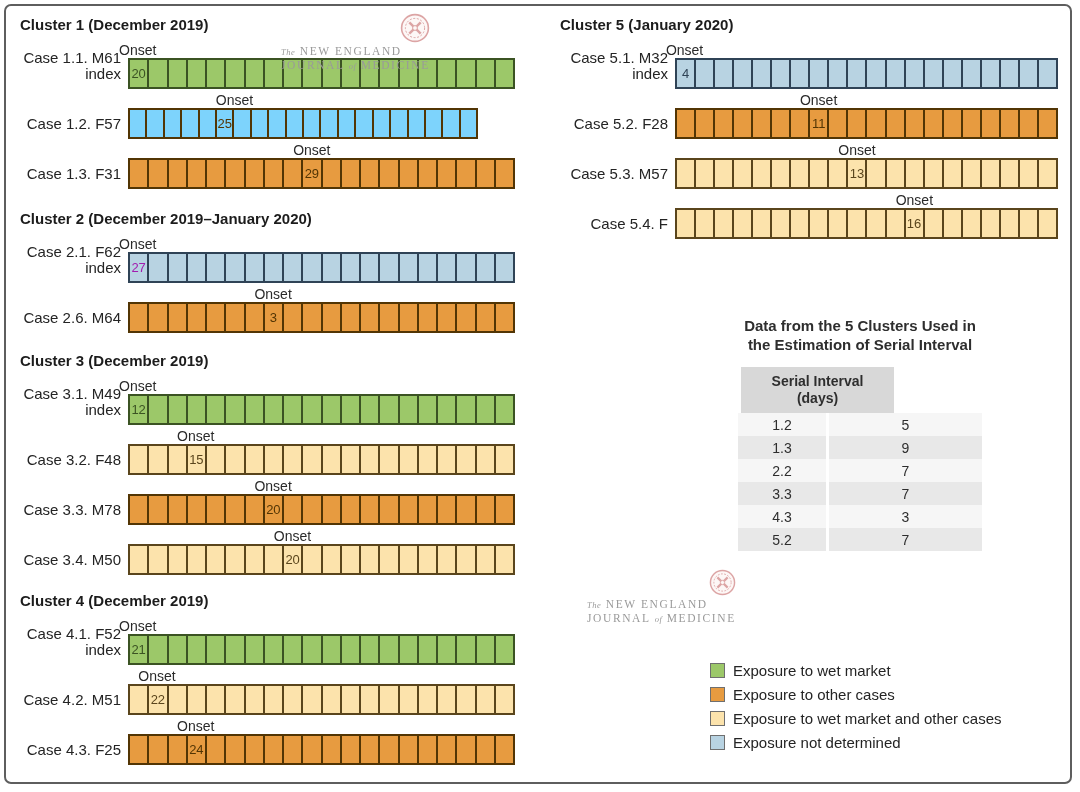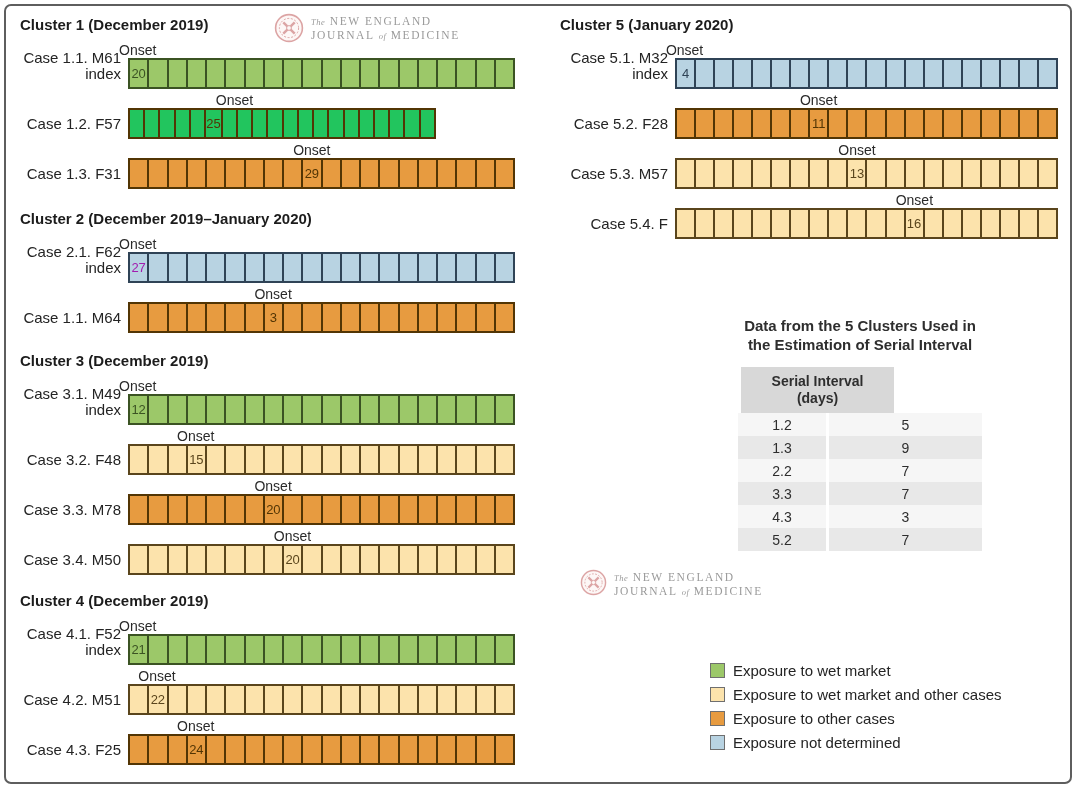--- a/index.html
+++ b/index.html
@@ -14,21 +14,21 @@
   .onset{position:absolute;top:0;transform:translateX(-50%);font-size:14px;color:#2a2a2a;white-space:nowrap;}
   .row-main{position:absolute;top:16px;left:0;right:0;height:31px;display:flex;}
   .case-label{text-align:right;padding-right:7px;box-sizing:border-box;font-size:15px;color:#242424;white-space:nowrap;}
   .case-label.one-line{line-height:31px;}
   .case-label.two-line{line-height:16px;margin-top:-8px;}
   .bar{display:flex;height:31px;box-sizing:border-box;border:2px solid #333;}
   .cell{flex:1;border-right:2px solid #333;display:flex;align-items:center;justify-content:center;font-size:13px;}
   .cell:last-child{border-right:none;}
 
   
-  .nejm-logo{position:absolute;display:flex;align-items:flex-start;}
+  .nejm-logo{position:absolute;display:flex;align-items:flex-end;flex-direction:column;}
   .nejm-text{margin-left:7px;font-family:"Liberation Serif",serif;color:#9a9a9a;font-size:11.5px;letter-spacing:1.6px;line-height:13px;white-space:nowrap;margin-top:2px;}
   .nejm-small{font-size:8.5px;letter-spacing:0.5px;font-style:italic;}
 
   
   .table-block{position:absolute;left:714px;top:316px;width:292px;}
   .table-title{font-size:15px;font-weight:bold;color:#2e2e2e;text-align:center;line-height:19px;}
   .si-table{width:244px;margin:13px auto 0 auto;font-size:14px;color:#2e2e2e;}
   .si-row{display:flex;margin-bottom:0;}
   .si-cell-case{width:88px;display:flex;align-items:center;justify-content:center;text-align:center;}
   .si-gap{width:3px;background:#ffffff;}
@@ -86,21 +86,21 @@
               <div class="cell" style="border-right-color: rgb(59, 83, 35);"></div>
             </div>
           </div>
         </div>
         <div class="case-row">
           <div class="onset" style="left: 214.425px;">Onset</div>
           <div class="row-main">
             <div class="case-label one-line" style="width: 108px;">
               <div>Case 1.2. F57</div>
             </div>
-            <div class="bar" style="width: 308px; background: #22c55e; border-color: rgb(82, 53, 4);">
+            <div class="bar" style="width: 350px; background: #7dd3fc; border-color: rgb(82, 53, 4);">
               <div class="cell" style="border-right-color: rgb(82, 53, 4);"></div>
               <div class="cell" style="border-right-color: rgb(82, 53, 4);"></div>
               <div class="cell" style="border-right-color: rgb(82, 53, 4);"></div>
               <div class="cell" style="border-right-color: rgb(82, 53, 4);"></div>
               <div class="cell" style="border-right-color: rgb(82, 53, 4);"></div>
               <div class="cell" style="border-right-color: rgb(82, 53, 4);">
                 <span style="color: rgb(82, 53, 4);">25</span>
               </div>
               <div class="cell" style="border-right-color: rgb(82, 53, 4);"></div>
               <div class="cell" style="border-right-color: rgb(82, 53, 4);"></div>
@@ -184,21 +184,21 @@
               <div class="cell" style="border-right-color: rgb(47, 67, 86);"></div>
               <div class="cell" style="border-right-color: rgb(47, 67, 86);"></div>
               <div class="cell" style="border-right-color: rgb(47, 67, 86);"></div>
             </div>
           </div>
         </div>
         <div class="case-row">
           <div class="onset" style="left: 253.125px;">Onset</div>
           <div class="row-main">
             <div class="case-label one-line" style="width: 108px;">
-              <div>Case 1.1. M64</div>
+              <div>Case 2.6. M64</div>
             </div>
             <div class="bar" style="width: 387px; background: rgb(231, 155, 64); border-color: rgb(82, 53, 4);">
               <div class="cell" style="border-right-color: rgb(82, 53, 4);"></div>
               <div class="cell" style="border-right-color: rgb(82, 53, 4);"></div>
               <div class="cell" style="border-right-color: rgb(82, 53, 4);"></div>
               <div class="cell" style="border-right-color: rgb(82, 53, 4);"></div>
               <div class="cell" style="border-right-color: rgb(82, 53, 4);"></div>
               <div class="cell" style="border-right-color: rgb(82, 53, 4);"></div>
               <div class="cell" style="border-right-color: rgb(82, 53, 4);"></div>
               <div class="cell" style="border-right-color: rgb(82, 53, 4);">
@@ -661,25 +661,25 @@
         </div>
     </div>
   </div>
 
   <div class="legend" id="legend-root">
       <div class="legend-item">
         <div class="legend-swatch" style="background: rgb(156, 200, 105);"></div>
         <div class="legend-label">Exposure to wet market</div>
       </div>
       <div class="legend-item">
+        <div class="legend-swatch" style="background: rgb(231, 155, 64);"></div>
+        <div class="legend-label">Exposure to other cases</div>
+      </div>
+      <div class="legend-item">
         <div class="legend-swatch" style="background: rgb(252, 227, 172);"></div>
         <div class="legend-label">Exposure to wet market and other cases</div>
-      </div>
-      <div class="legend-item">
-        <div class="legend-swatch" style="background: rgb(231, 155, 64);"></div>
-        <div class="legend-label">Exposure to other cases</div>
       </div>
       <div class="legend-item">
         <div class="legend-swatch" style="background: rgb(184, 211, 226);"></div>
         <div class="legend-label">Exposure not determined</div>
       </div>
     </div>
 </div>
 
 </body></html>

